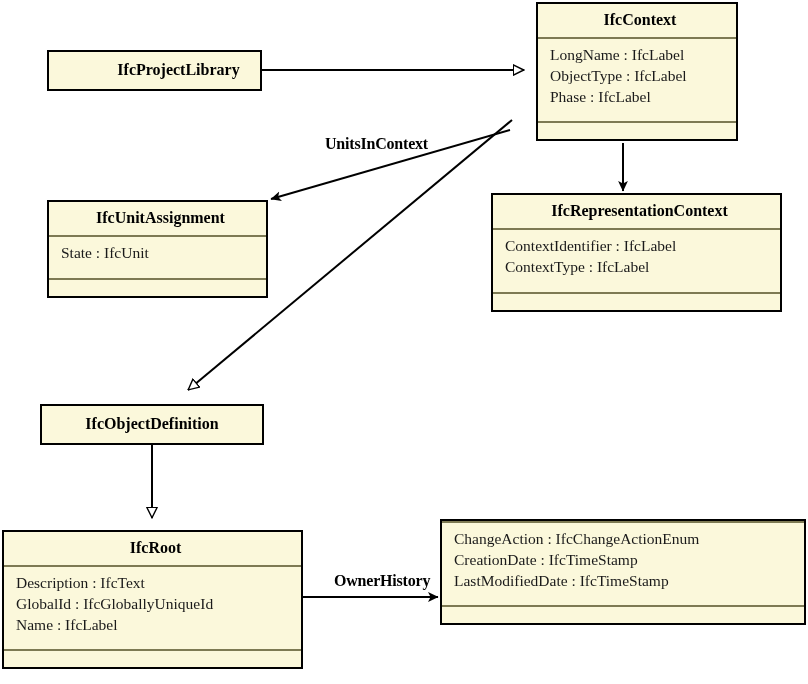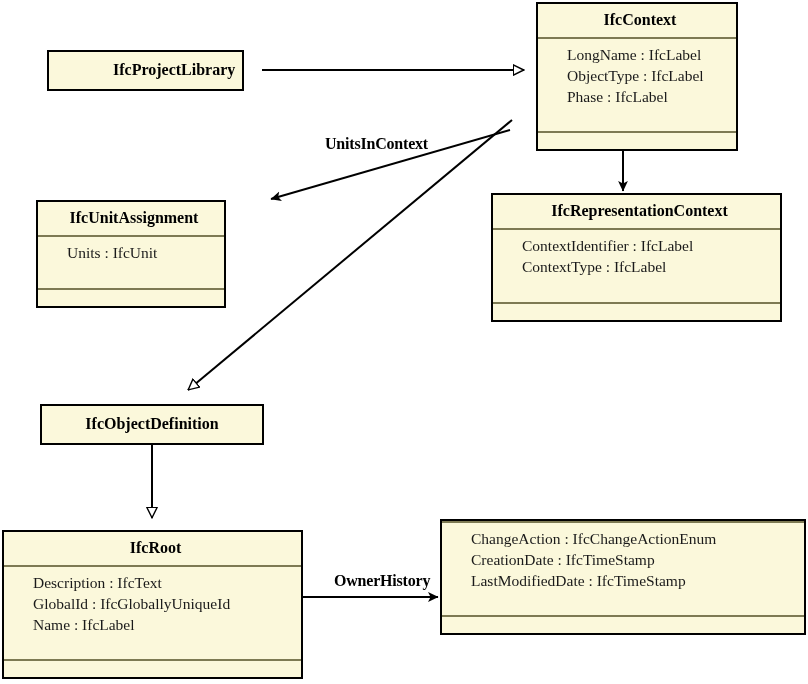--- a/index.html
+++ b/index.html
@@ -32,25 +32,24 @@
     line-height: 1.0;
     padding: 8px 4px 9px 10px;
     color: #000000;
     white-space: nowrap;
   }
   .uml-sep {
     height: 0;
     border-top: 2px solid #7d7a53;
   }
   .uml-attrs {
-    padding: 6px 12px 24px 12px;
+    padding: 6px 12px 14px 12px;
     font-size: 15.5px;
     line-height: 1.34;
     color: #1a1a1a;
-    margin-left: 17px;
   }
   .uml-attr {
     white-space: nowrap;
   }
   .uml-ops {
     height: 16px;
   }
   
   .uml-class.simple .uml-title {
     padding: 10px 16px 11px 16px;
@@ -120,29 +119,29 @@
     <div class="uml-sep"></div>
     <div class="uml-attrs">
       <div class="uml-attr">LongName : IfcLabel</div>
       <div class="uml-attr">ObjectType : IfcLabel</div>
       <div class="uml-attr">Phase : IfcLabel</div>
     </div>
     <div class="uml-sep"></div>
     <div class="uml-ops"></div>
   </div>
 
-  <div class="uml-class simple" style="left:47px; top:50px; width:197px;padding-left:48px;">
+  <div class="uml-class simple" style="left:47px; top:50px; width:215px;padding-left:48px;">
     <div class="uml-title">IfcProjectLibrary</div>
   </div>
 
-  <div class="uml-class" style="left:36px; top:200px; width:190px;">
+  <div class="uml-class" style="left:47px; top:200px; width:221px;">
     <div class="uml-title">IfcUnitAssignment</div>
     <div class="uml-sep"></div>
     <div class="uml-attrs">
-      <div class="uml-attr">Units : IfcUnit</div>
+      <div class="uml-attr">State : IfcUnit</div>
     </div>
     <div class="uml-sep"></div>
     <div class="uml-ops"></div>
   </div>
 
   <div class="uml-class" style="left:491px; top:193px; width:291px;">
     <div class="uml-title">IfcRepresentationContext</div>
     <div class="uml-sep"></div>
     <div class="uml-attrs">
       <div class="uml-attr">ContextIdentifier : IfcLabel</div>

